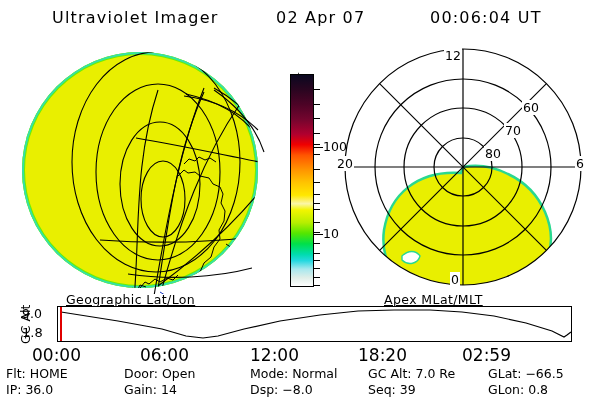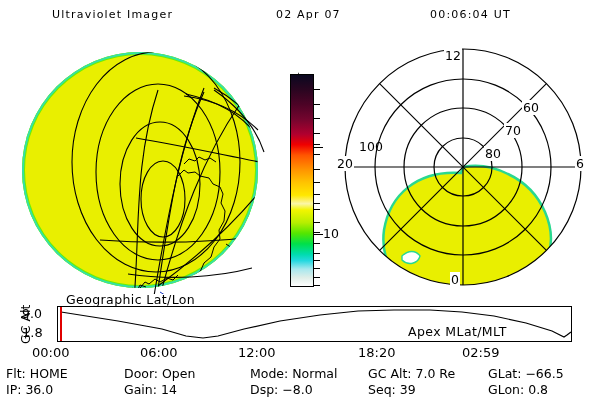--- a/index.html
+++ b/index.html
@@ -1,19 +1,19 @@
 <!DOCTYPE html>
 <html><head>
 <meta charset="utf-8">
 <style>
   html,body{margin:0;padding:0;background:#ffffff;}
   body{width:600px;height:400px;position:relative;overflow:hidden;
        font-family:"DejaVu Sans",sans-serif;color:#000;}
   .abs{position:absolute;}
-  .hdr{top:8px;font-size:11px;letter-spacing:1.2px;white-space:nowrap;}
+  .hdr{top:8px;font-size:16px;letter-spacing:1.2px;white-space:nowrap;}
   #hdr-title{left:52px;}
   #hdr-date{left:276px;}
   #hdr-time{left:430px;}
 
   
   #globe-panel{left:8px;top:44px;width:258px;height:250px;}
   #globe-disk{position:absolute;left:14px;top:8px;width:236px;height:236px;
      border-radius:50%;background:#e9ef00;
      box-shadow:inset 0 0 0 2px #35e0a8, inset 0 0 0 3px #6ef000;}
   #globe-svg{position:absolute;left:0;top:0;}
@@ -29,37 +29,37 @@
   #cbar-grad{position:absolute;left:0;top:0;right:0;bottom:0;}
   .cb-tick{position:absolute;left:45px;width:7px;height:1px;background:#000;}
   .cb-tlab{position:absolute;left:55px;font-size:12.5px;white-space:nowrap;}
 
   
   #polar-panel{left:332px;top:44px;width:262px;height:250px;}
   #polar-svg{position:absolute;left:0;top:0;}
   .pol-lab{position:absolute;font-size:12.5px;background:#fff;padding:0 1px;}
 
   
-  .caption{font-size:12.5px;letter-spacing:.4px;white-space:nowrap;}
+  .caption{font-size:12.5px;letter-spacing:.4px;white-space:nowrap;text-decoration:underline;}
   #cap-geo{left:66px;top:292px;}
-  #cap-apex{left:408px;top:292px;margin-top:32px;}
+  #cap-apex{left:384px;top:292px;}
 
   
   #alt-ylab{left:4px;top:300px;width:18px;height:44px;}
   #alt-ylab span{display:block;font-size:12.5px;transform:rotate(-90deg);
      transform-origin:left top;white-space:nowrap;position:absolute;
      left:14px;top:44px;}
   #alt-t1{left:22px;top:306px;font-size:12.5px;}
   #alt-t0{left:22px;top:325px;font-size:13px;}
   #alt-box{left:57px;top:306px;width:513px;height:34px;border:1px solid #000;}
   #alt-svg{position:absolute;left:0;top:0;}
   #alt-marker{position:absolute;left:2px;top:0;width:1.5px;height:100%;background:#e00000;}
 
-  .tlab{top:345px;font-size:13px;}
-  #tl0{left:32px;} #tl1{left:140px;} #tl2{left:238px;}
+  .tlab{top:345px;font-size:17px;}
+  #tl0{left:32px;} #tl1{left:140px;} #tl2{left:250px;}
   #tl3{left:358px;} #tl4{left:462px;}
 
   
   .srow{font-size:12.5px;white-space:nowrap;}
   #srow1{top:366px;} #srow2{top:382px;}
   .sc{position:absolute;}
   .c0{left:6px;} .c1{left:124px;} .c2{left:250px;} .c3{left:368px;} .c4{left:488px;}
 </style>
 </head>
 <body>
@@ -134,21 +134,21 @@
       <div class="cb-tick" style="top: 149.04px;"></div>
       <div class="cb-tick" style="top: 161.7px;"></div>
       <div class="cb-tick" style="top: 172.25px;"></div>
       <div class="cb-tick" style="top: 182.8px;"></div>
       <div class="cb-tick" style="top: 193.35px;"></div>
       <div class="cb-tick" style="top: 199.68px;"></div>
       <div class="cb-tick" style="top: 208.12px;"></div>
       <div class="cb-tick" style="top: 216.56px;"></div>
       <div class="cb-tick" style="top: 225px;"></div>
       <div class="cb-tick" style="top: 86.795px; width: 10px;"></div>
-      <div class="cb-tlab" style="top: 78.795px; margin-left: 36px;">100</div>
+      <div class="cb-tlab" style="top: 78.795px;">100</div>
       <div class="cb-tick" style="top: 174.36px; width: 10px;"></div>
       <div class="cb-tlab" style="top: 166.36px;">10</div>
     </div>
 </div>
 
 <div class="abs" id="polar-panel">
   <svg id="polar-svg" width="262" height="250">
     <defs>
       <clipPath id="polarclip">
           <circle cx="131" cy="123" r="118"></circle>

